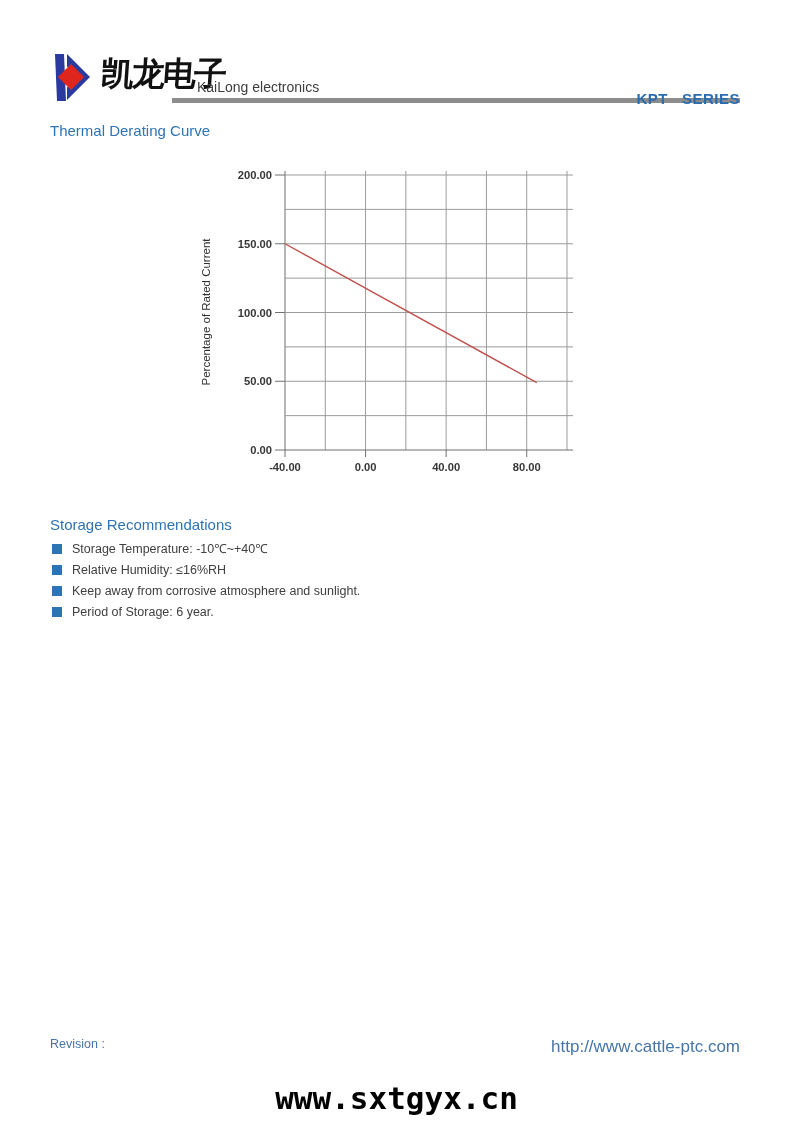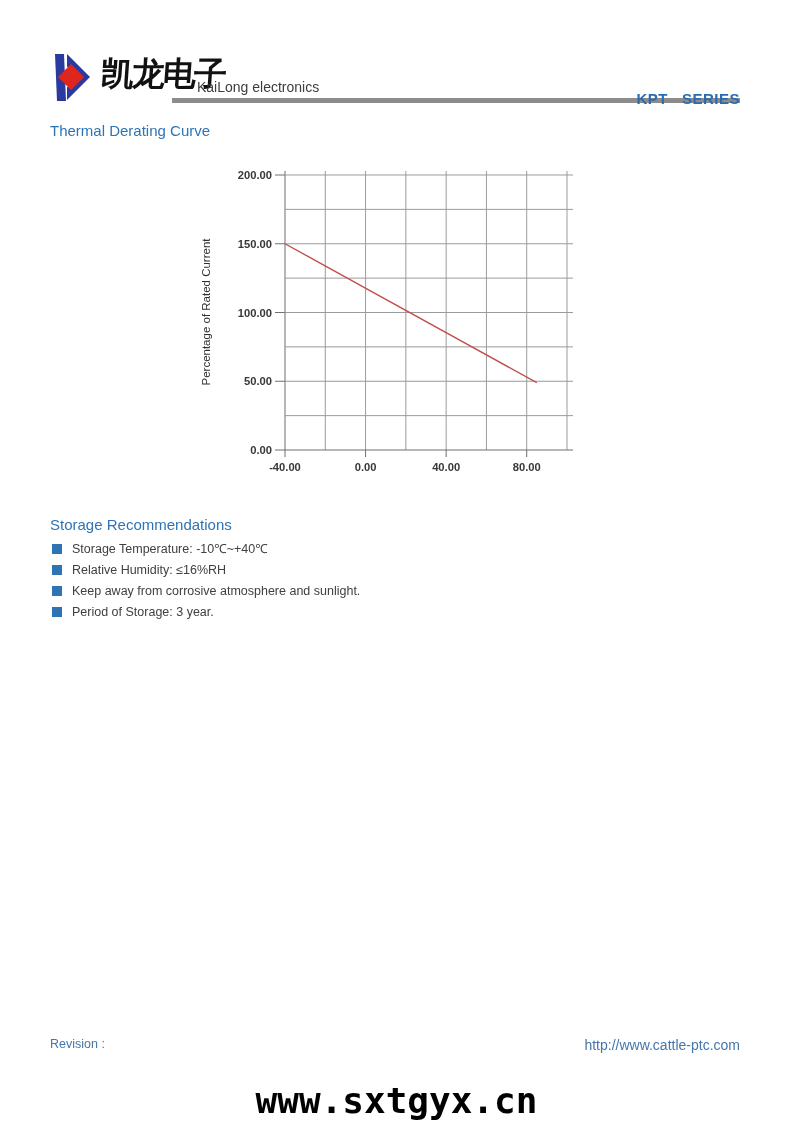--- a/index.html
+++ b/index.html
@@ -47,26 +47,26 @@
     width:10px; height:10px; background:#2e74b5; margin-right:10px; flex:0 0 auto;
   }
   .storage-text { font-size:12.5px; color:#404040; }
   
   .footer-left {
     position:absolute; left:50px; top:1037px;
     font-size:12.5px; color:#4576ab;
   }
   .footer-right {
     position:absolute; right:53px; top:1037px;
-    font-size:14px; color:#4576ab;margin-left:48px;
+    font-size:17px; color:#4576ab;margin-left:48px;
   }
   .watermark {
     position:absolute; left:0; right:0; top:1080px; text-align:center;
     font-family:"DejaVu Sans Mono", monospace; font-weight:bold;
-    font-size:36px; color:#000; letter-spacing:0px;
+    font-size:31px; color:#000; letter-spacing:0px;
   }
 </style>
 </head>
 <body>
 
 <div class="page">
 
   <svg class="logo-svg" width="56" height="54" viewBox="0 0 56 54">
     <polygon points="11,5 20,5 22,52 13,52" fill="#2b3a9e"></polygon>
     <path d="M23,5 L46,28 L23,51 L23,38.5 L33.5,28 L23,17.5 Z" fill="#2b3a9e"></path>
@@ -131,21 +131,21 @@
     <li>
       <span class="bullet-sq"></span>
       <span class="storage-text">Relative Humidity: ≤16%RH</span>
     </li>
     <li>
       <span class="bullet-sq"></span>
       <span class="storage-text">Keep away from corrosive atmosphere and sunlight.</span>
     </li>
     <li>
       <span class="bullet-sq"></span>
-      <span class="storage-text">Period of Storage: 3 year.</span>
+      <span class="storage-text">Period of Storage: 6 year.</span>
     </li>
   </ul>
 
   <div class="footer-left">Revision :</div>
   <div class="footer-right">http://www.cattle-ptc.com</div>
   <div class="watermark">www.sxtgyx.cn</div>
 
 </div>
 
 </body></html>

